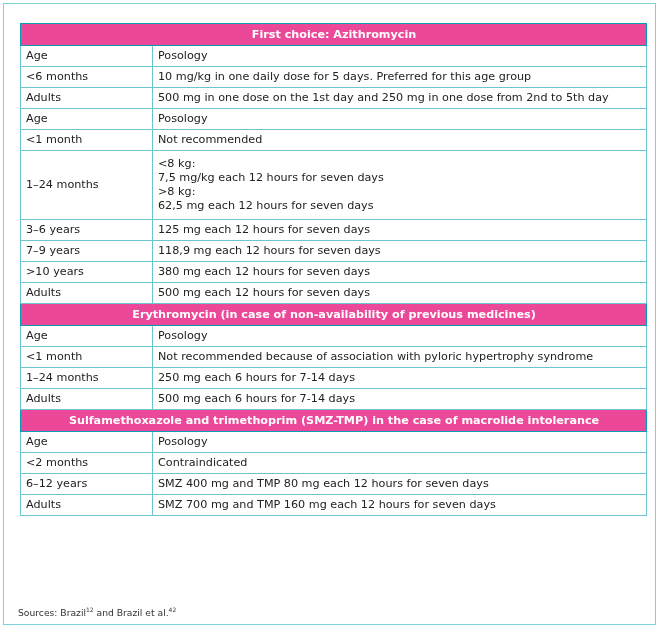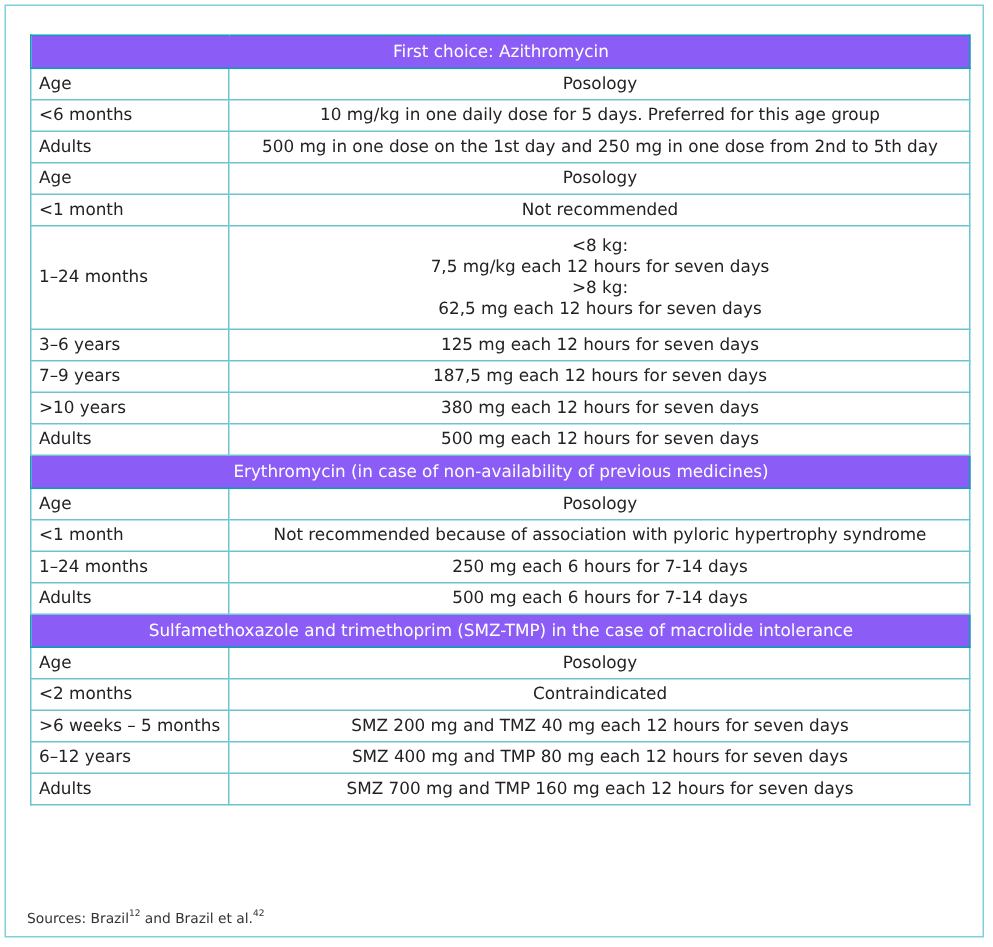--- a/index.html
+++ b/index.html
@@ -37,26 +37,25 @@
     }
     table.dose-table col.c-age { width: 132px; }
     table.dose-table col.c-pos { width: 494px; }
     table.dose-table td {
       border: 1.5px solid #6cc4cf;
       padding: 2px 4px 2px 5px;
       vertical-align: middle;
       height: 16px;
     }
     table.dose-table td.pos {
-      text-align: center;
     }
     table.dose-table tr.section td {
-      background: #8b5cf6;
+      background: #ec4899;
       color: #ffffff;
-      font-weight: normal;
+      font-weight: bold;
       text-align: center;
       border-color: #069fb6;
       height: 17px;
       padding-top: 2px;
       padding-bottom: 2px;
     }
     table.dose-table tr.twoline td { height: 32px; }
     .pos .line { display: block; }
     .sources {
       position: absolute;
@@ -116,21 +115,21 @@
         <span class="line">&gt;8 kg:</span>
         <span class="line">62,5 mg each 12 hours for seven days</span>
       </td>
     </tr>
     <tr>
       <td>3–6 years</td>
       <td class="pos">125 mg each 12 hours for seven days</td>
     </tr>
     <tr>
       <td>7–9 years</td>
-      <td class="pos">187,5 mg each 12 hours for seven days</td>
+      <td class="pos">118,9 mg each 12 hours for seven days</td>
     </tr>
     <tr>
       <td>&gt;10 years</td>
       <td class="pos">380 mg each 12 hours for seven days</td>
     </tr>
     <tr>
       <td>Adults</td>
       <td class="pos">500 mg each 12 hours for seven days</td>
     </tr>
 
@@ -159,24 +158,20 @@
     </tr>
     <tr>
       <td>Age</td>
       <td class="pos">Posology</td>
     </tr>
     <tr>
       <td>&lt;2 months</td>
       <td class="pos">Contraindicated</td>
     </tr>
     <tr>
-      <td>&gt;6 weeks – 5 months</td>
-      <td class="pos">SMZ 200 mg and TMZ 40 mg each 12 hours for seven days</td>
-    </tr>
-    <tr>
       <td>6–12 years</td>
       <td class="pos">SMZ 400 mg and TMP 80 mg each 12 hours for seven days</td>
     </tr>
     <tr>
       <td>Adults</td>
       <td class="pos">SMZ 700 mg and TMP 160 mg each 12 hours for seven days</td>
     </tr>
   </tbody>
 </table>
 

